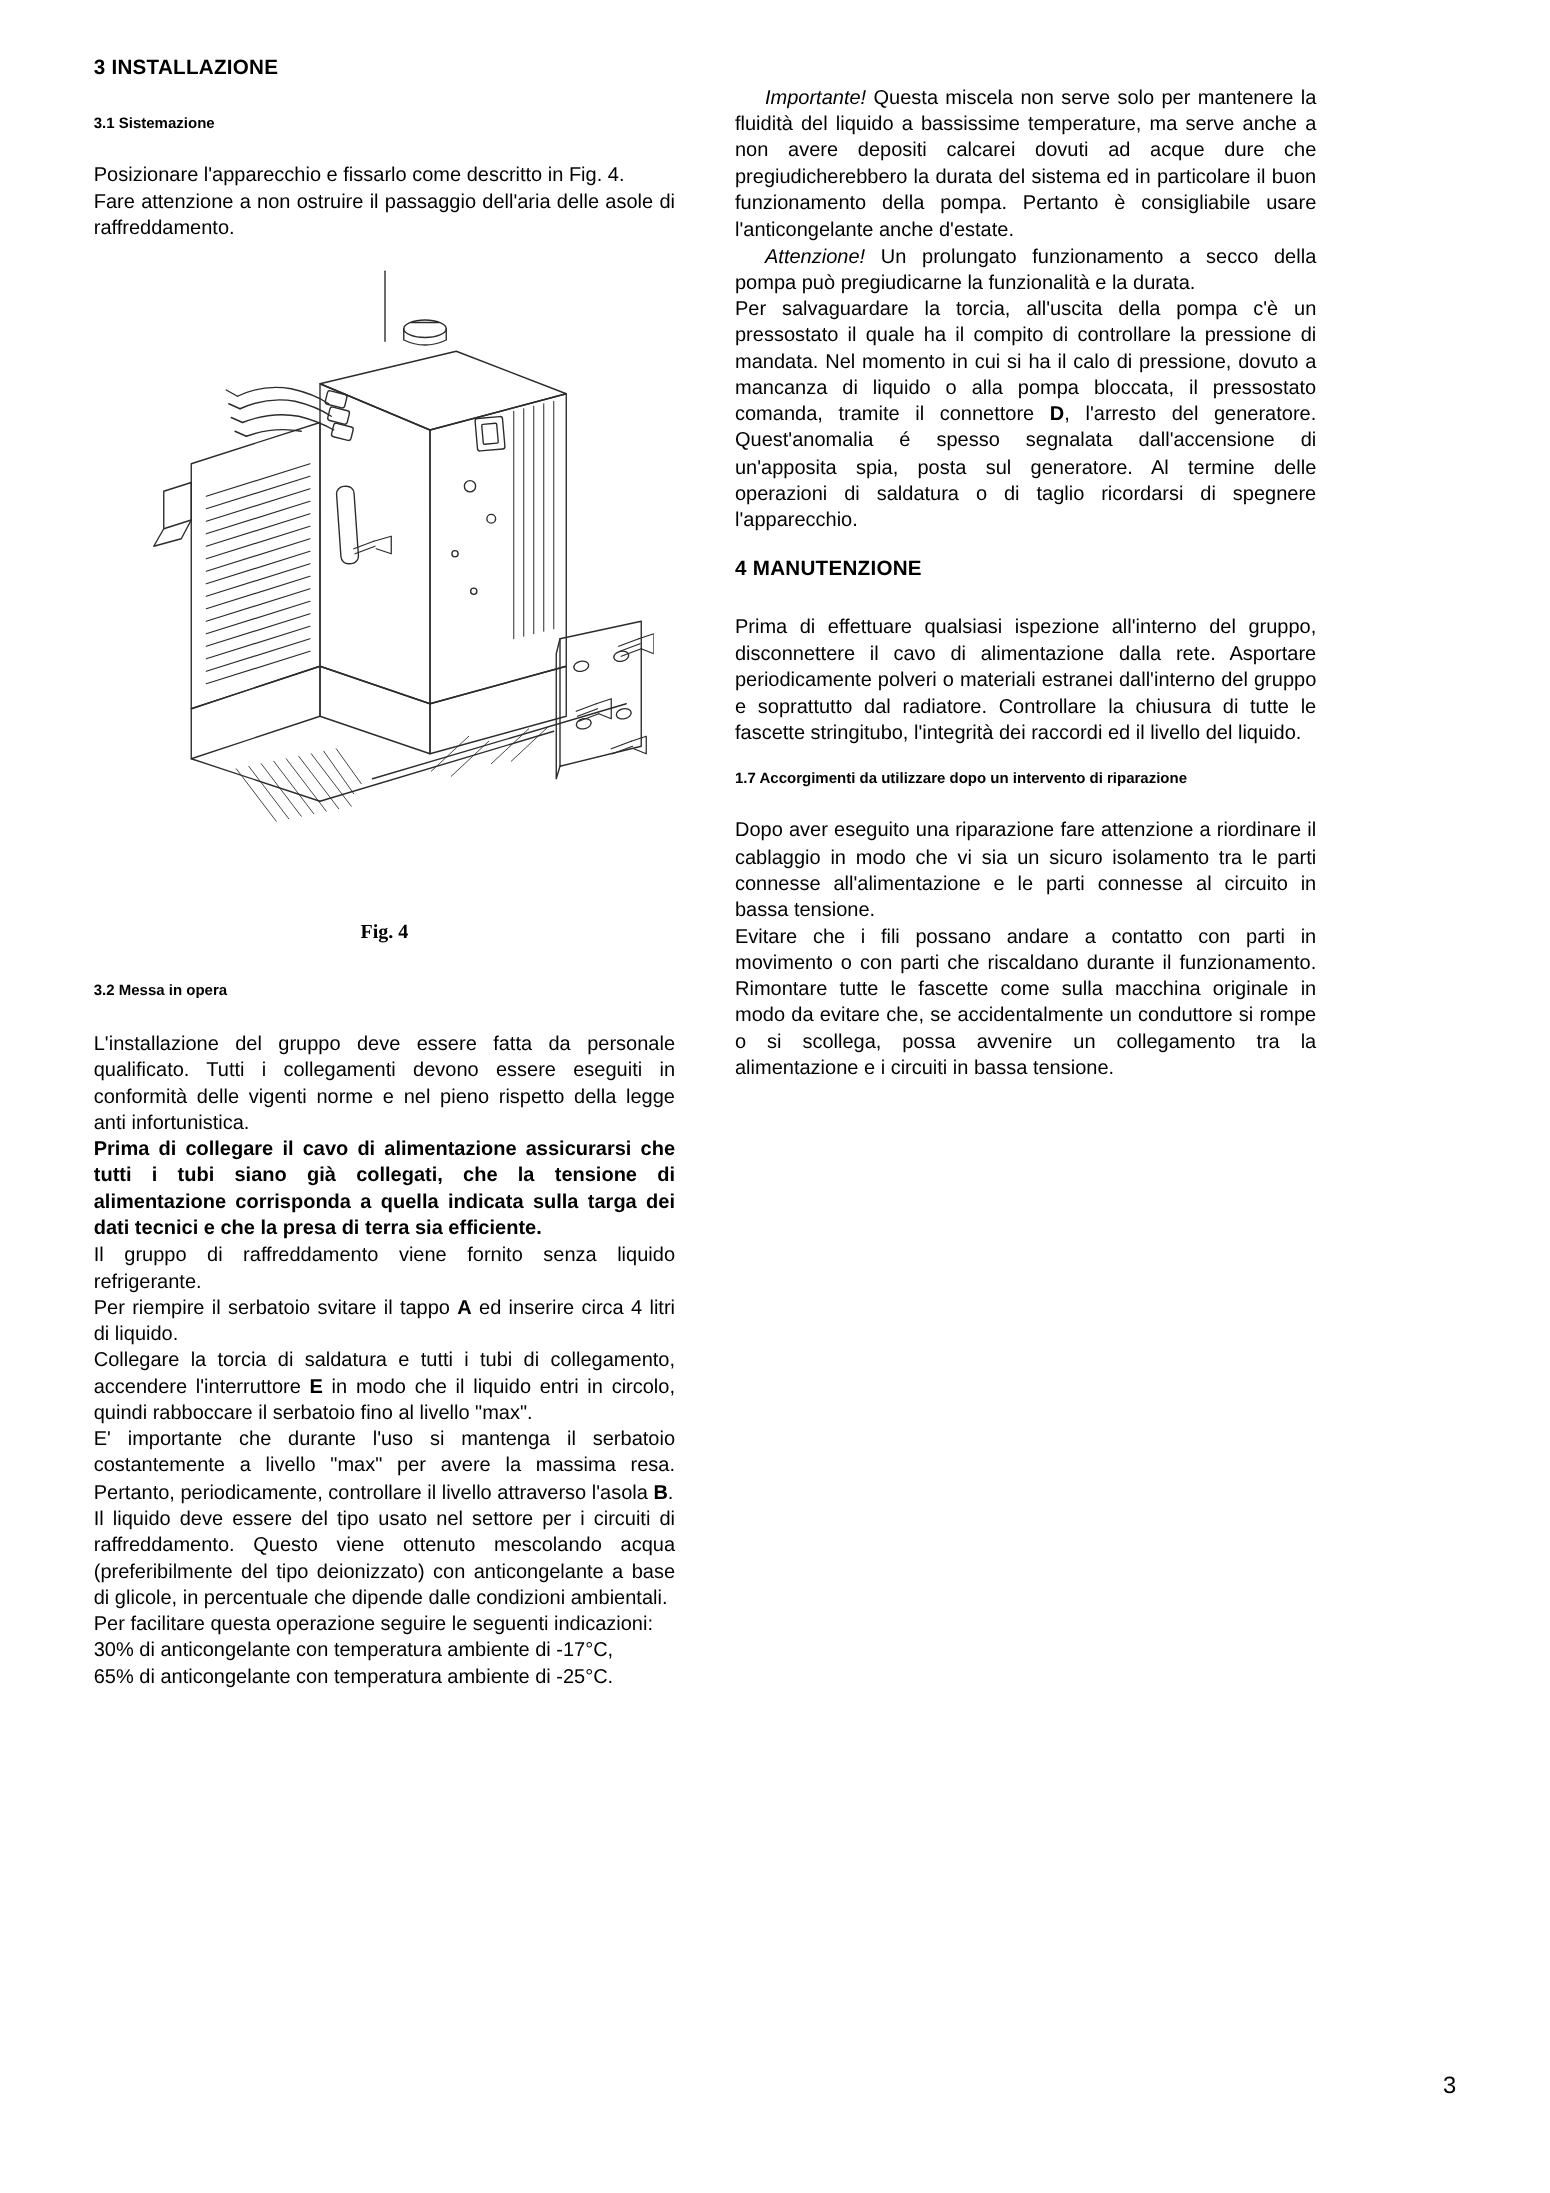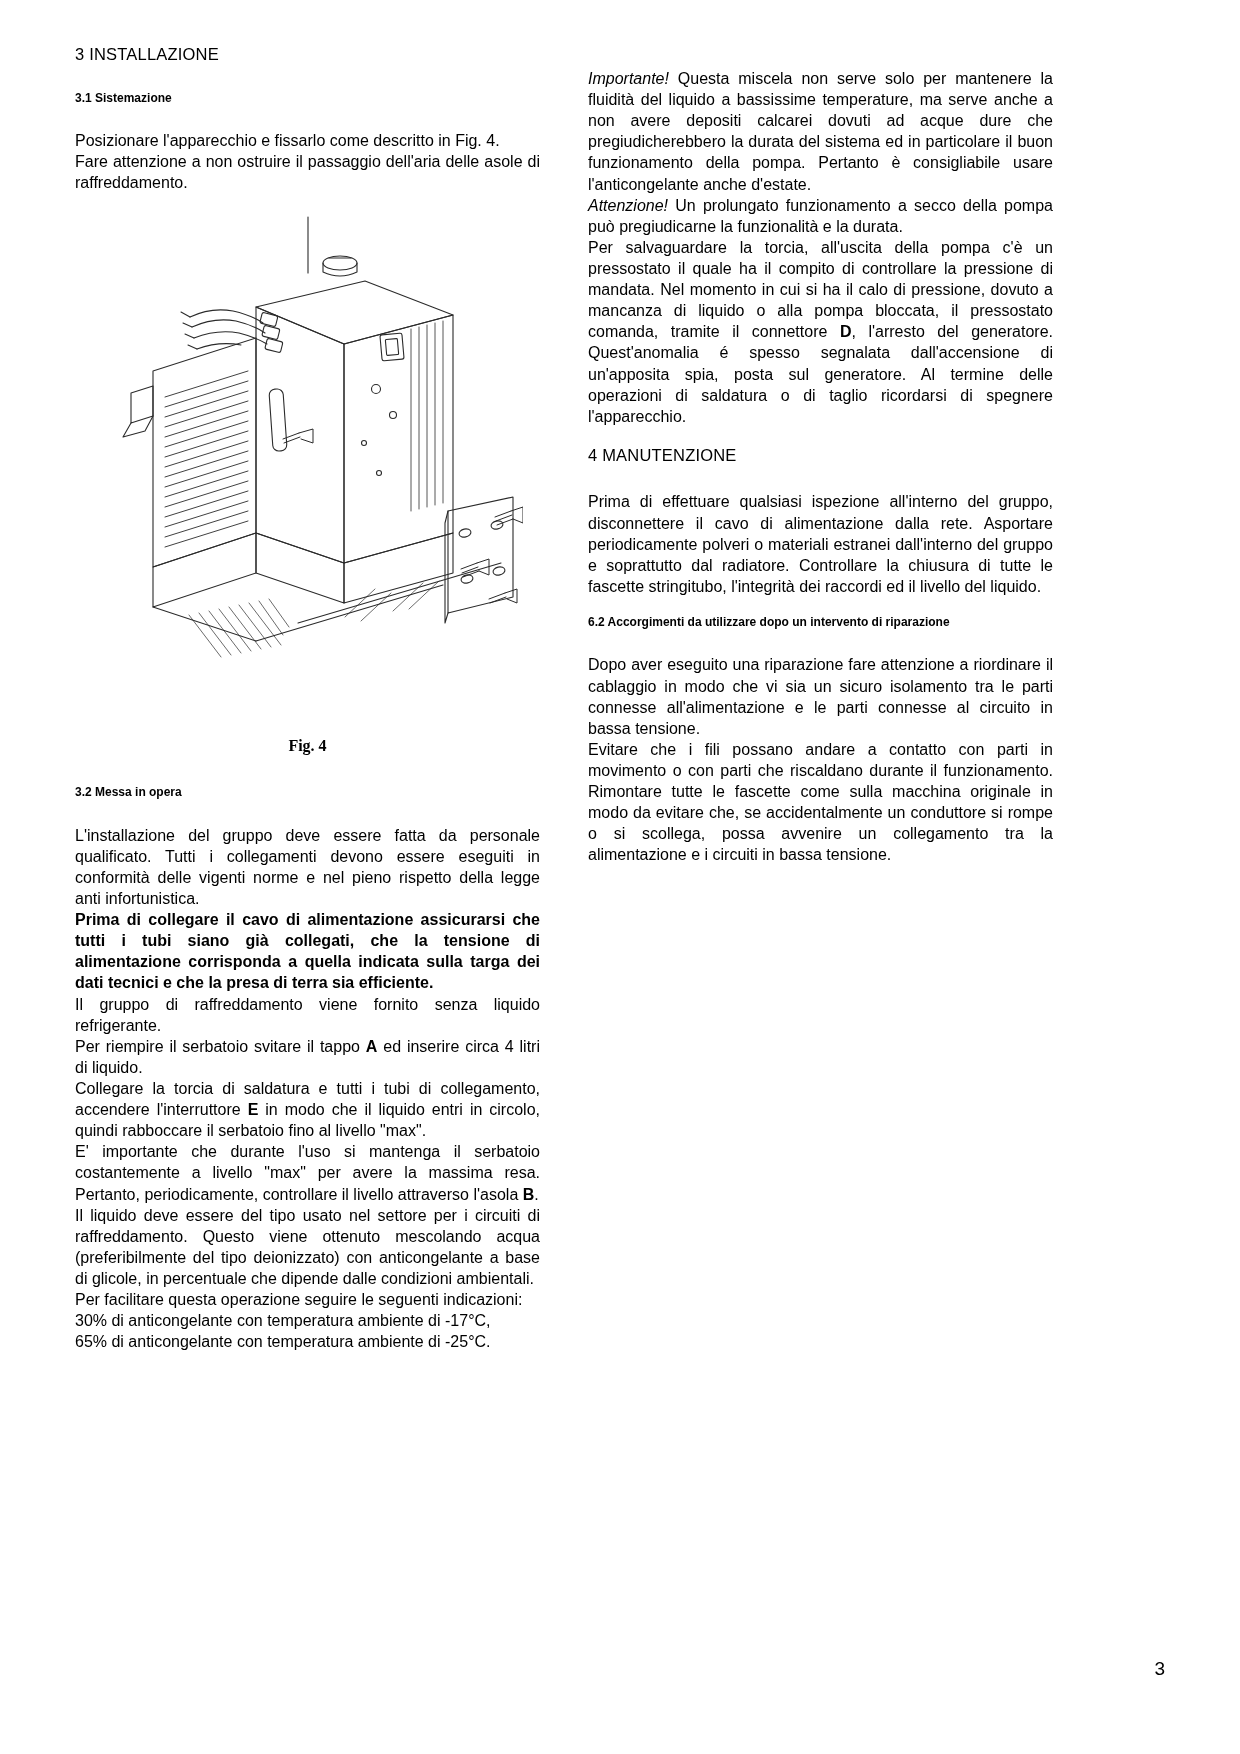--- a/index.html
+++ b/index.html
@@ -26,21 +26,21 @@
     gap: 48px;
   }
   .col {
     width: 465px;
     flex: 0 0 465px;
   }
   .col-right { padding-top: 24px; }
 
   h1.sec {
     font-size: 16.5px;
-    font-weight: normal;
+    font-weight: bold;
     margin: 0 0 26px 0;
     letter-spacing: 0.2px;
     line-height: 1.25;
   }
   h2.subsec {
     font-size: 12px;
     font-weight: bold;
     margin: 0 0 24px 0;
     line-height: 1.28;
   }
@@ -52,21 +52,21 @@
     font-size: 16px;
     line-height: 1.32;
     margin: 0 0 18px 0;
     text-align: justify;
     text-justify: inter-word;
     hyphens: none;
   }
   p.body.tight { margin-bottom: 0; }
   p.body.nojust { text-align: left; }
   p.body b { font-weight: bold; }
-  p.body i { font-style: italic; }
+  p.body i { font-style: italic; margin-left: 24px; }
   .bold-block {
     font-weight: bold;
   }
   .figure {
     margin: 10px 0 0 0;
     text-align: center;
   }
   .figure svg {
     display: block;
     margin: 0 auto;
@@ -254,21 +254,21 @@
       <p class="body tight"><i>Importante!</i><span> Questa miscela non serve solo per mantenere la fluidità del liquido a bassissime temperature, ma serve anche a non avere depositi calcarei dovuti ad acque dure che pregiudicherebbero la durata del sistema ed in particolare il buon funzionamento della pompa. Pertanto è consigliabile usare l'anticongelante anche d'estate.</span></p>
 
       <p class="body tight"><i>Attenzione!</i><span> Un prolungato funzionamento a secco della pompa può pregiudicarne la funzionalità e la durata.</span></p>
 
       <p class="body"><span>Per salvaguardare la torcia, all'uscita della pompa c'è un pressostato il quale ha il compito di controllare la pressione di mandata. Nel momento in cui si ha il calo di pressione, dovuto a mancanza di liquido o alla pompa bloccata, il pressostato comanda, tramite il connettore </span><b>D</b><span>, l'arresto del generatore. Quest'anomalia é spesso segnalata dall'accensione di un'apposita spia, posta sul generatore. Al termine delle operazioni di saldatura o di taglio ricordarsi di spegnere l'apparecchio.</span></p>
 
       <h1 class="sec">4 MANUTENZIONE</h1>
 
       <p class="body">Prima di effettuare qualsiasi ispezione all'interno del gruppo, disconnettere il cavo di alimentazione dalla rete. Asportare periodicamente polveri o materiali estranei dall'interno del gruppo e soprattutto dal radiatore. Controllare la chiusura di tutte le fascette stringitubo, l'integrità dei raccordi ed il livello del liquido.</p>
 
-      <h2 class="subsec justified">6.2 Accorgimenti da utilizzare dopo un intervento di riparazione</h2>
+      <h2 class="subsec justified">1.7 Accorgimenti da utilizzare dopo un intervento di riparazione</h2>
 
       <p class="body tight">Dopo aver eseguito una riparazione fare attenzione a riordinare il cablaggio in modo che vi sia un sicuro isolamento tra le parti connesse all'alimentazione e le parti connesse al circuito in bassa tensione.</p>
 
       <p class="body tight">Evitare che i fili possano andare a contatto con parti in movimento o con parti che riscaldano durante il funzionamento. Rimontare tutte le fascette come sulla macchina originale in modo da evitare che, se accidentalmente un conduttore si rompe o si scollega, possa avvenire un collegamento tra la alimentazione e i circuiti in bassa tensione.</p>
 
     </div>
 
   </div>
 
   <div class="pagenum">3</div>

